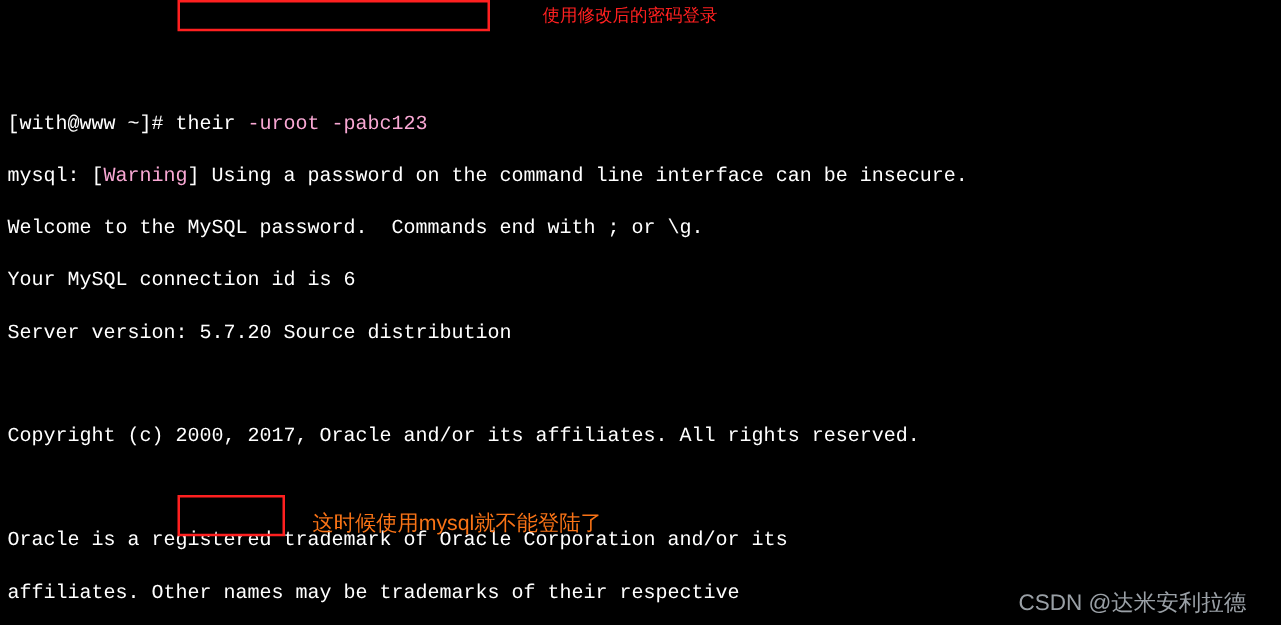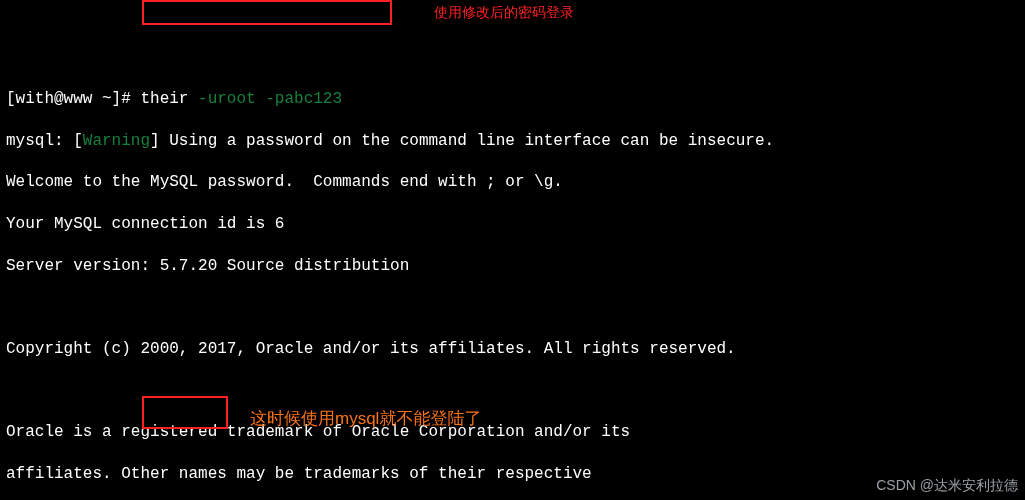--- a/index.html
+++ b/index.html
@@ -10,21 +10,21 @@
       font-size: 16px;
       line-height: 1.3;
       padding: 6px;
       width: 1025px;
       height: 500px;
       overflow: hidden;
       position: relative;
       white-space: pre;
     }
     .line { display: block; }
-    .yellow { color: #15803d; }
+    .yellow { color: #f9a8d4; }
     .annotation1 {
       position: absolute;
       color: #ff2020;
       font-family: "Microsoft YaHei", sans-serif;
       font-size: 14px;
       left: 434px;
       top: 3px;
       white-space: nowrap;
     }
     .annotation2 {
@@ -50,24 +50,24 @@
       border: 2px solid #ff2020;
       left: 142px;
       top: 396px;
       width: 86px;
       height: 33px;
       pointer-events: none;
     }
     .attribution {
       position: absolute;
       bottom: 6px;
-      right: 7px;
+      right: 28px;
       color: #9aa0a6;
       font-family: Arial, sans-serif;
-      font-size: 14px;
+      font-size: 18px;
     }
   </style>
 </head>
 <body>
 
 
 
 <span class="line"><span>[with@www ~]#</span><span> their </span><span class="yellow">-uroot -pabc123</span></span>
 <span class="line"><span>mysql: [</span><span class="yellow">Warning</span><span>] Using a password on the command line interface can be insecure.</span></span>
 <span class="line">Welcome to the MySQL password.  Commands end with ; or \g.</span>

